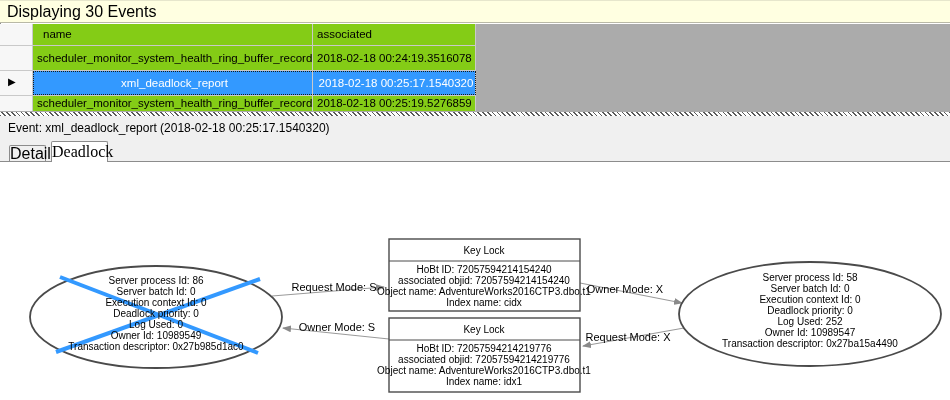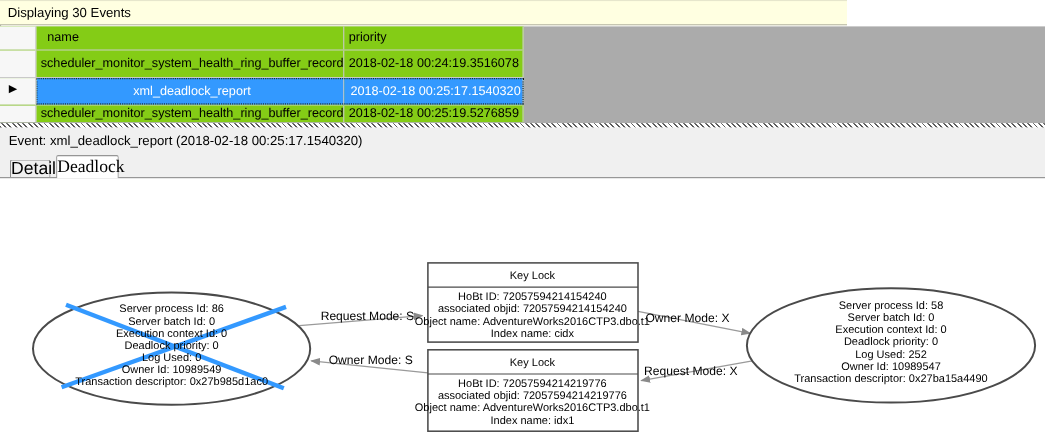--- a/index.html
+++ b/index.html
@@ -3,23 +3,23 @@
 <meta charset="utf-8">
 <style>
   html,body{margin:0;padding:0;}
   body{
     width:950px;height:400px;position:relative;overflow:hidden;
     font-family:"Liberation Sans", sans-serif;background:#fff;color:#000;
     box-shadow: inset 1px 0 0 #8c8c8c;
   }
   
   .events-header{
-    position:absolute;left:0;top:0;width:770px;height:23px;box-sizing:border-box;
+    position:absolute;left:0;top:0;width:950px;height:23px;box-sizing:border-box;
     background:#FFFFE1;border-top:1px solid #e6e6cc;border-bottom:1px solid #b9b9a6;
-    font-size:12px;line-height:21px;padding-left:7px;
+    font-size:16px;line-height:21px;padding-left:7px;
   }
   
   .grid{position:absolute;left:0;top:24px;width:950px;height:88px;background:#ABABAB;}
   .grid-table{position:absolute;left:0;top:0;width:476px;background:#fff;}
   .hrow,.row{display:flex;background:#84cc16;border-bottom:1px solid #c9c9c9;box-sizing:border-box;}
   .hrow{height:22px;}
   .row{height:25px;}
   .row.clipped{height:15px;overflow:hidden;border-bottom:none;}
   .selcell{width:33px;flex:0 0 33px;background:#f7f7f7;border-right:1px solid #c9c9c9;box-sizing:border-box;position:relative;}
   .marker{position:absolute;left:8px;top:5px;font-size:10px;line-height:12px;color:#000;}
@@ -63,21 +63,21 @@
 <body>
 
 <div class="events-header">Displaying 30 Events</div>
 
 <div class="grid">
   <div class="grid-table">
     <div class="hrow">
       <div class="selcell"></div>
       <div class="cells">
         <div class="cell cname">name</div>
-        <div class="cell cts">priority</div>
+        <div class="cell cts">associated</div>
       </div>
     </div>
     <div class="row">
       <div class="selcell"></div>
       <div class="cells">
         <div class="cell cname">scheduler_monitor_system_health_ring_buffer_recorded</div>
         <div class="cell cts">2018-02-18 00:24:19.3516078</div>
       </div>
     </div>
     <div class="row selected">

